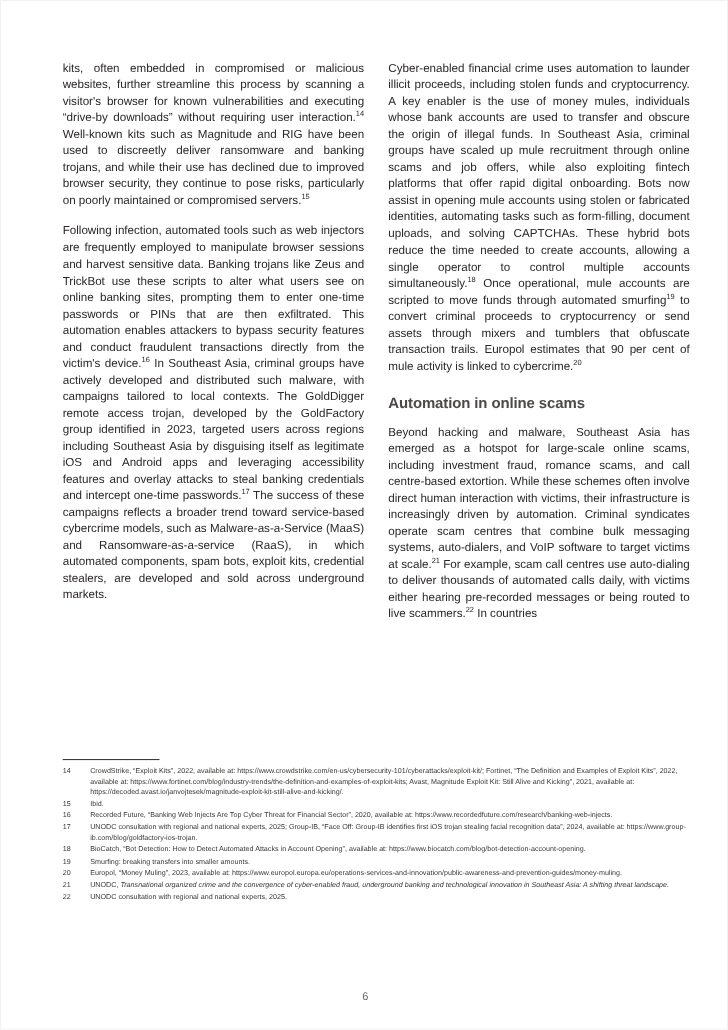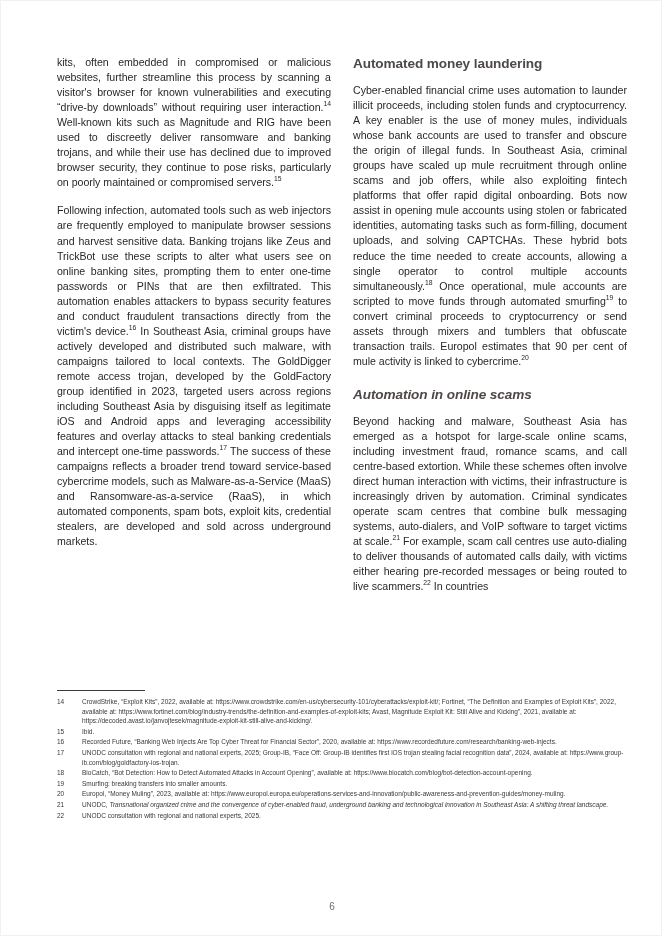--- a/index.html
+++ b/index.html
@@ -55,21 +55,20 @@
   h2.section-head {
     margin: 0 0 11px 0;
     font-size: 13.6px;
     line-height: 17px;
     font-weight: bold;
     color: #4e4846;
     letter-spacing: -0.1px;
   }
   h2.section-head.spaced-top {
     margin-top: 17px;
-    font-style: italic;
   }
   sup {
     font-size: 6.8px;
     vertical-align: super;
     line-height: 0;
   }
   .footnotes {
     position: absolute;
     left: 56px;
     top: 689px;
@@ -115,21 +114,20 @@
   <div class="content-area">
     <div class="columns">
 
       <div class="col">
         <p class="body-par"><span>kits, often embedded in compromised or malicious websites, further streamline this process by scanning a visitor's browser for known vulnerabilities and executing “drive-by downloads” without requiring user interaction.</span><sup>14</sup><span> Well-known kits such as Magnitude and RIG have been used to discreetly deliver ransomware and banking trojans, and while their use has declined due to improved browser security, they continue to pose risks, particularly on poorly maintained or compromised servers.</span><sup>15</sup></p>
 
         <p class="body-par"><span>Following infection, automated tools such as web injectors are frequently employed to manipulate browser sessions and harvest sensitive data. Banking trojans like Zeus and TrickBot use these scripts to alter what users see on online banking sites, prompting them to enter one-time passwords or PINs that are then exfiltrated. This automation enables attackers to bypass security features and conduct fraudulent transactions directly from the victim's device.</span><sup>16</sup><span> In Southeast Asia, criminal groups have actively developed and distributed such malware, with campaigns tailored to local contexts. The GoldDigger remote access trojan, developed by the GoldFactory group identified in 2023, targeted users across regions including Southeast Asia by disguising itself as legitimate iOS and Android apps and leveraging accessibility features and overlay attacks to steal banking credentials and intercept one-time passwords.</span><sup>17</sup><span> The success of these campaigns reflects a broader trend toward service-based cybercrime models, such as Malware-as-a-Service (MaaS) and Ransomware-as-a-service (RaaS), in which automated components, spam bots, exploit kits, credential stealers, are developed and sold across underground markets.</span></p>
       </div>
 
       <div class="col">
-        <h2 class="section-head">Automated money laundering</h2>
 
         <p class="body-par"><span>Cyber-enabled financial crime uses automation to launder illicit proceeds, including stolen funds and cryptocurrency. A key enabler is the use of money mules, individuals whose bank accounts are used to transfer and obscure the origin of illegal funds. In Southeast Asia, criminal groups have scaled up mule recruitment through online scams and job offers, while also exploiting fintech platforms that offer rapid digital onboarding. Bots now assist in opening mule accounts using stolen or fabricated identities, automating tasks such as form-filling, document uploads, and solving CAPTCHAs. These hybrid bots reduce the time needed to create accounts, allowing a single operator to control multiple accounts simultaneously.</span><sup>18</sup><span> Once operational, mule accounts are scripted to move funds through automated smurfing</span><sup>19</sup><span> to convert criminal proceeds to cryptocurrency or send assets through mixers and tumblers that obfuscate transaction trails. Europol estimates that 90 per cent of mule activity is linked to cybercrime.</span><sup>20</sup></p>
 
         <h2 class="section-head spaced-top">Automation in online scams</h2>
 
         <p class="body-par"><span>Beyond hacking and malware, Southeast Asia has emerged as a hotspot for large-scale online scams, including investment fraud, romance scams, and call centre-based extortion. While these schemes often involve direct human interaction with victims, their infrastructure is increasingly driven by automation. Criminal syndicates operate scam centres that combine bulk messaging systems, auto-dialers, and VoIP software to target victims at scale.</span><sup>21</sup><span> For example, scam call centres use auto-dialing to deliver thousands of automated calls daily, with victims either hearing pre-recorded messages or being routed to live scammers.</span><sup>22</sup><span> In countries</span></p>
       </div>
 
     </div>
   </div>

